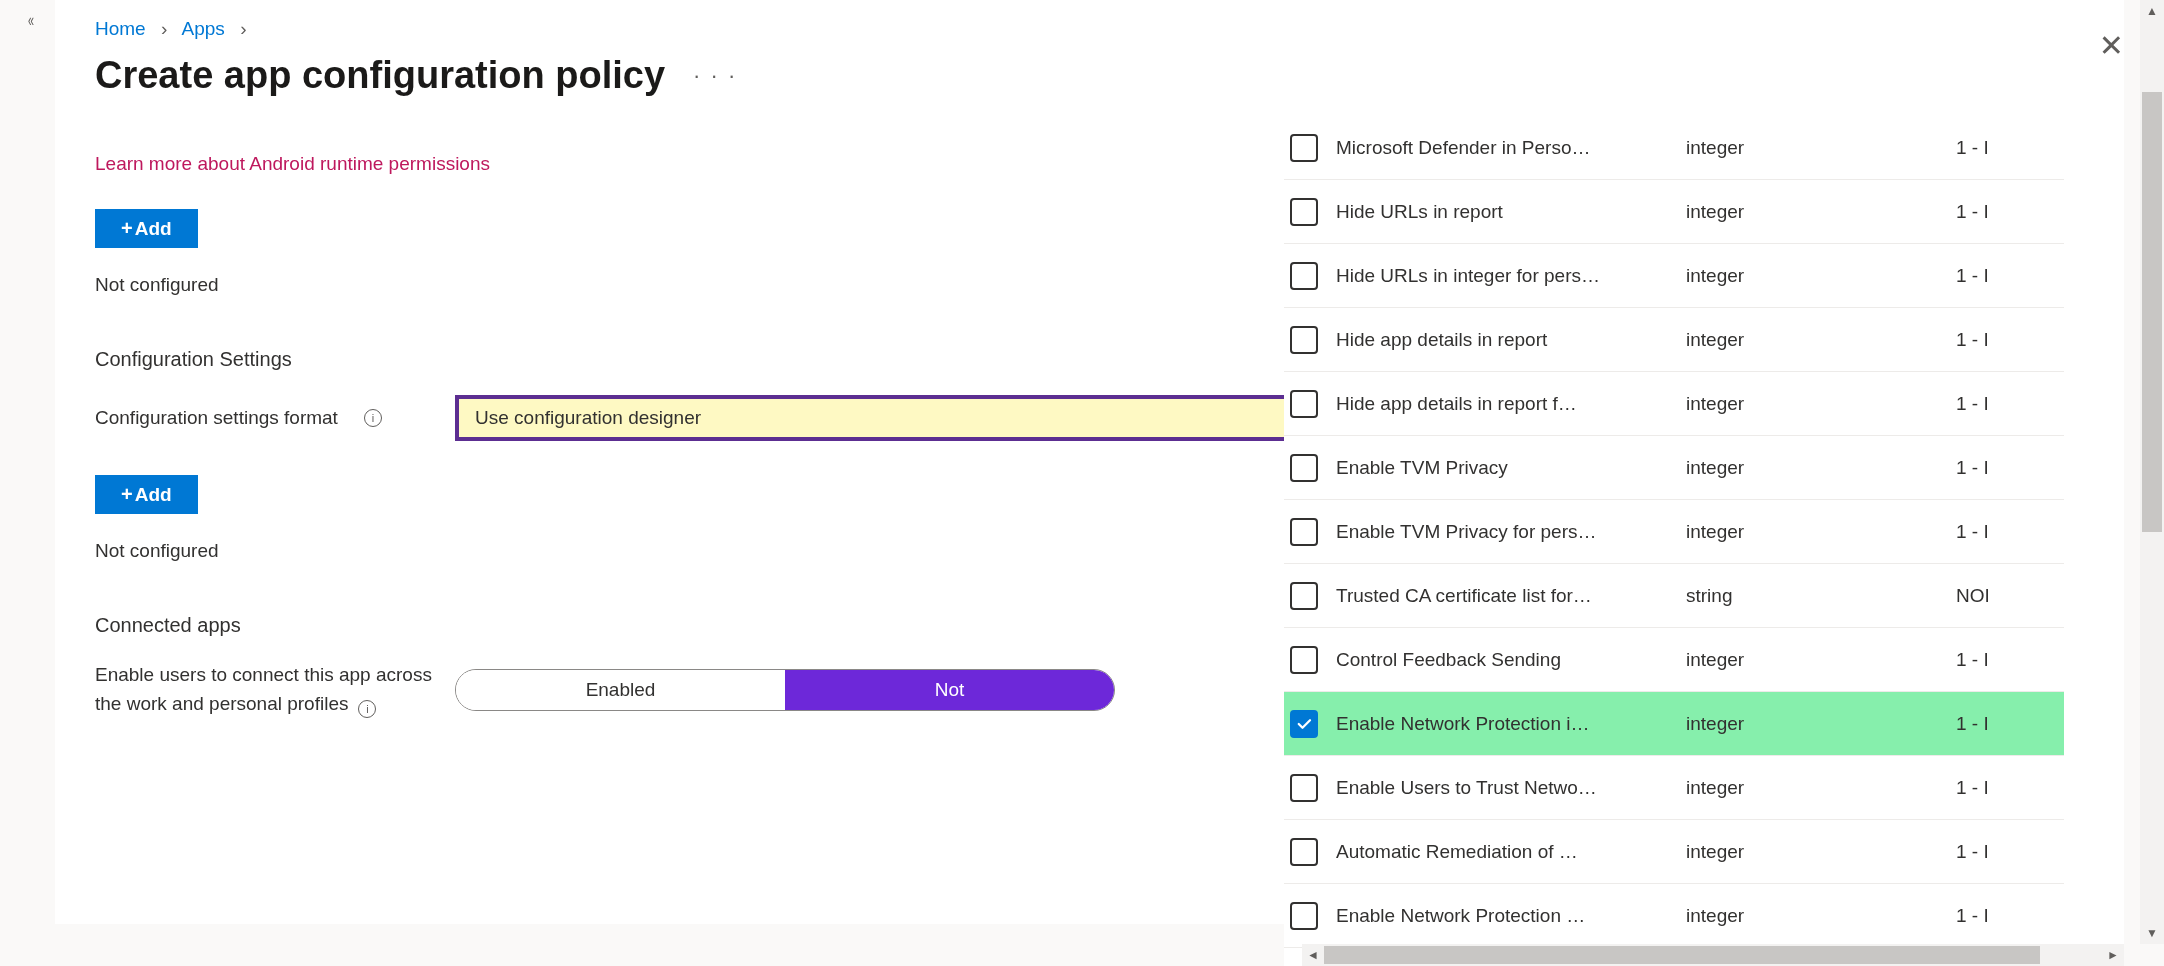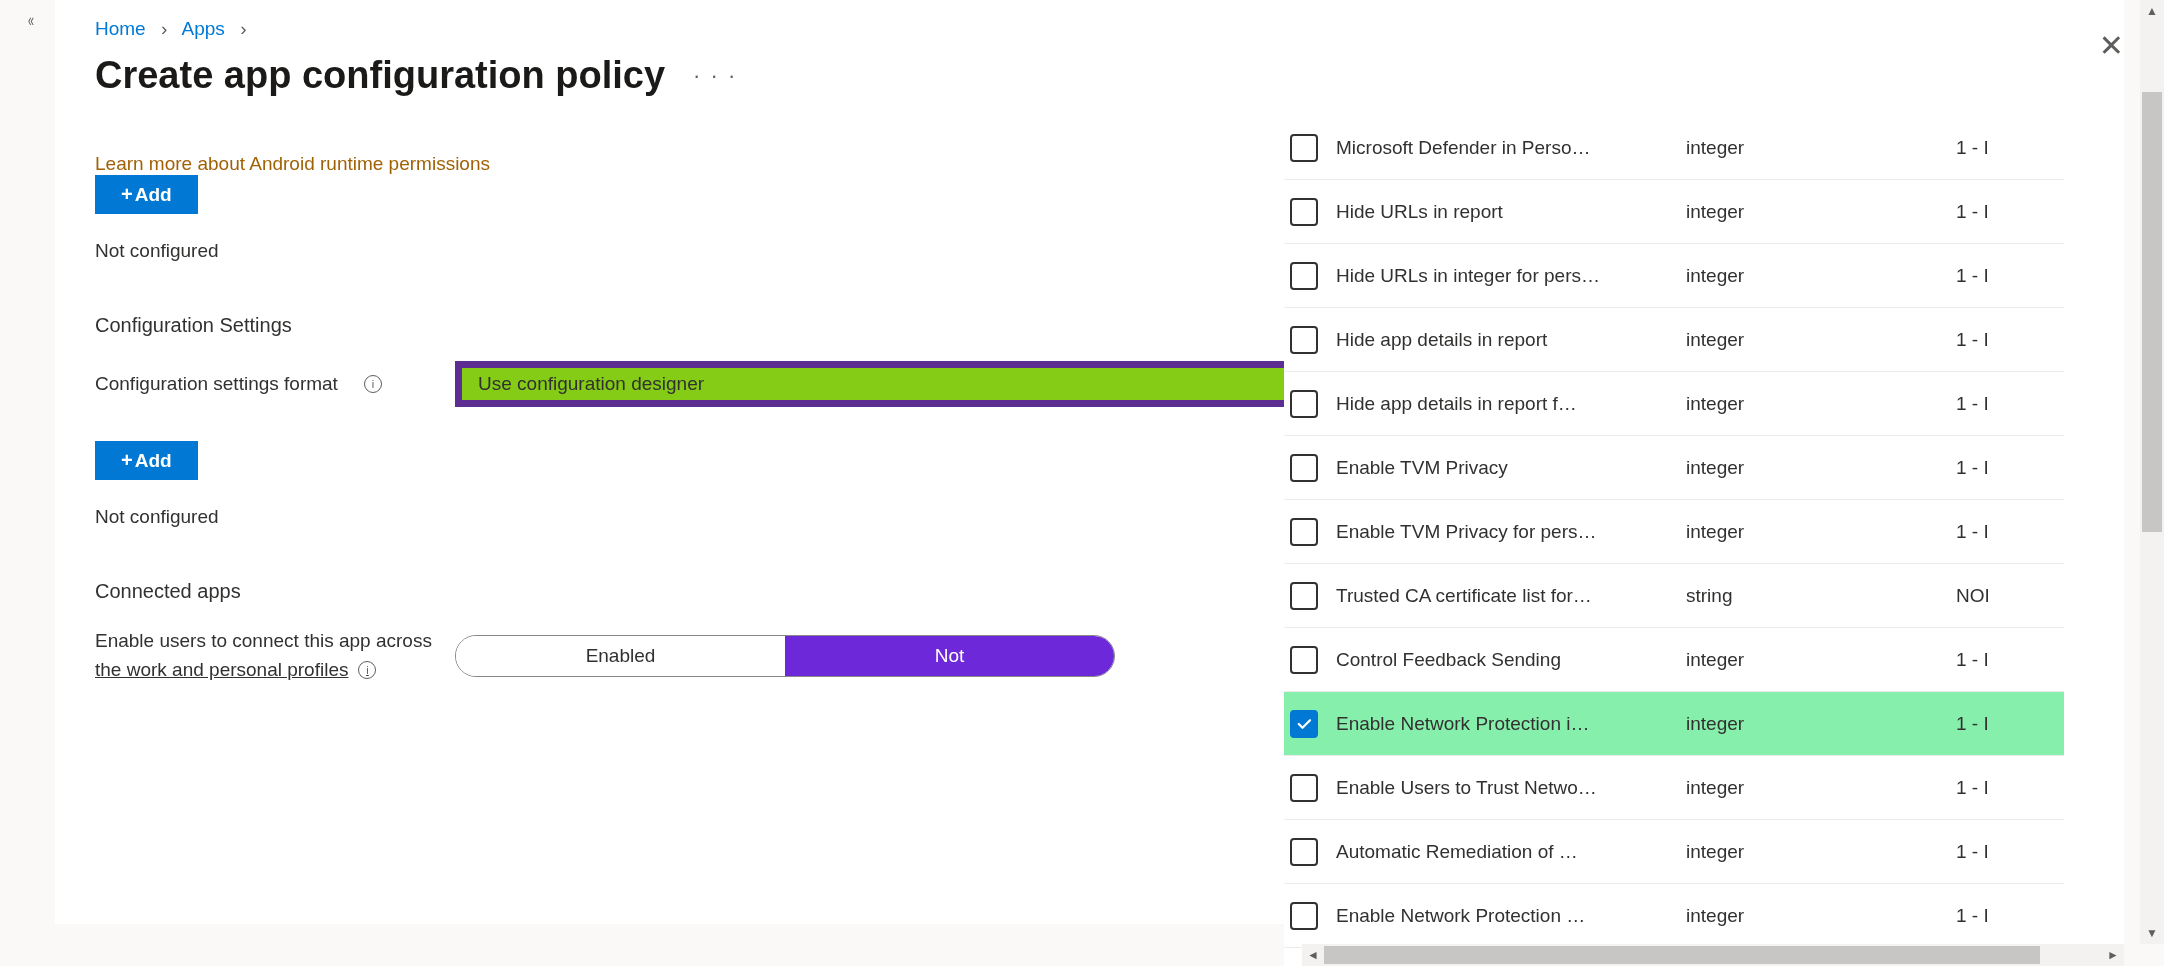--- a/index.html
+++ b/index.html
@@ -37,21 +37,21 @@
   .breadcrumb {
     font-size: 19px;
     color: #605e5c;
     margin-bottom: 14px;
   }
   .breadcrumb a { color: #0078d4; text-decoration: none; cursor: pointer; }
   .breadcrumb .sep { margin: 0 10px; color: #605e5c; }
   .title-row { display: flex; align-items: center; gap: 28px; margin-bottom: 56px;}
   h1.page-title { font-size: 38px; font-weight: 600; color: #1b1a19; }
   .more-dots { font-size: 22px; color: #605e5c; cursor: pointer; letter-spacing: 2px;}
-  .learn-link { color: #a16207; font-size: 19px; cursor: pointer; display: inline-block;}
+  .learn-link { color: #be185d; font-size: 19px; cursor: pointer; margin-bottom: 34px; display: inline-block;}
   .add-btn {
     background: #0078d4;
     color: #fff;
     border: none;
     padding: 8px 26px;
     font-size: 19px;
     font-weight: 600;
     cursor: pointer;
     display: inline-flex;
     align-items: center;
@@ -64,34 +64,34 @@
   .field-label { width: 360px; font-size: 19px; color: #323130; display:flex; align-items: center; gap:26px;}
   .info-icon {
     display: inline-flex; align-items:center; justify-content:center;
     width: 18px; height: 18px;
     border: 1px solid #605e5c; border-radius: 50%;
     font-size: 11px; color: #605e5c;
   }
   .dropdown {
     flex: 1;
     height: 46px;
-    border: 7px solid #ec4899;
+    border: 4px solid #ec4899;
     border-color: #6b2fb5;
     padding: 0 16px;
     font-size: 19px;
     color: #323130;
-    background: #84cc16;
+    background: #fef9c3;
     display: flex; align-items: center;
     border-radius: 0;
     border-color: #5c2e91;
   }
   .helper-text { font-size: 19px; color: #323130; margin-bottom: 36px;}
   .toggle-wrap { display:flex; align-items:center; margin-top: 8px;}
   .toggle-label { width: 360px; font-size: 19px; color: #323130; line-height: 1.5; display:flex; flex-direction:column;}
-  .toggle-label .inner {display:flex; align-items:center; gap:10px;text-decoration:underline;}
+  .toggle-label .inner {display:flex; align-items:flex-end; gap:10px;}
   .segment {
     display: flex;
     border: 1px solid #8a8886;
     border-radius: 24px;
     height: 42px;
     overflow: hidden;
     width: 660px;
   }
   .segment .opt {
     flex:1;

